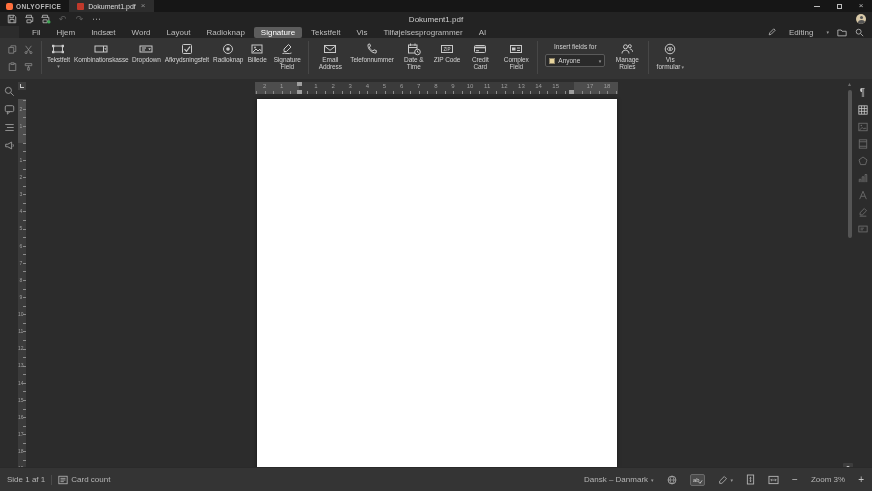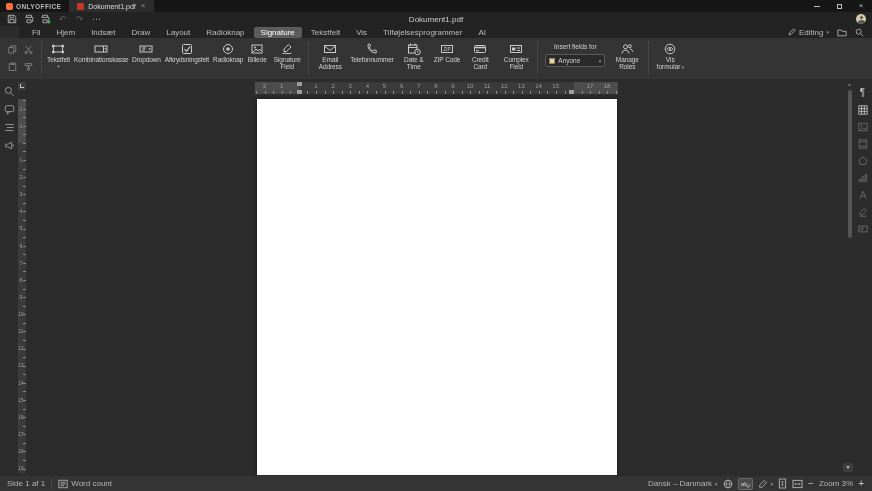--- a/index.html
+++ b/index.html
@@ -35,21 +35,21 @@
   .avatar { position:absolute; right:6px; top:2px; width:10px; height:10px; border-radius:50%; background:#d8c9a8; overflow:hidden; }
   .avatar .head { position:absolute; left:3.5px; top:2px; width:3px; height:3px; border-radius:50%; background:#555; }
   .avatar .body { position:absolute; left:1.5px; top:5.6px; width:7px; height:5px; border-radius:50% 50% 0 0; background:#555; }
 
   
   .menubar { position:absolute; top:26px; left:0; right:0; height:12px; background:#232323; display:flex; font-size:8px;margin-left:19px; }
   .menu-items { display:flex; align-items:center; gap:2px; padding-left:6px; }
   .menu-item { color:#bdbdbd; padding:1px 7px; border-radius:2px; white-space:nowrap; }
   .menu-item.active { background:#5c5c5c; color:#ffffff; }
   .menu-right { margin-left:auto; display:flex; align-items:center; gap:8px; padding-right:8px; color:#bdbdbd; }
-  .mode-chip { display:flex; align-items:center; gap:3px; font-size:8px; }
+  .mode-chip { display:flex; align-items:center; gap:13px; font-size:8px; }
   .mini-caret { font-size:5px; color:#9a9a9a; }
 
   
   .toolbar { position:absolute; top:38px; left:0; right:0; height:41px; background:#343434; display:flex; align-items:flex-start; padding:2px 2px 0 2px; overflow:hidden; }
   .clip-group { display:grid; grid-template-columns:16px 16px; grid-template-rows:17px 17px; margin:1px 2px 0 2px; }
   .clip-btn { display:flex; align-items:center; justify-content:center; color:#8a8a8a; }
   .tb-sep { width:1px; height:33px; background:#474747; margin:1px 3px 0 3px; flex:none; }
   .tb-btn { flex:none; display:flex; flex-direction:column; align-items:center; padding:1px 2px 0 2px; min-width:24px; }
   .tb-ico { height:15px; display:flex; align-items:center; justify-content:center; }
   .tb-lbl { font-size:6.5px; line-height:1.15; color:#d2d2d2; text-align:center; max-width:54px; letter-spacing:-0.1px; }
@@ -97,25 +97,25 @@
   .vr-cell { flex:0 0 17.14px; font-size:5px; color:#9d9d9d; text-align:center; display:flex; align-items:center; justify-content:center; }
 
   .page { position:absolute; left:257px; top:20px; width:360px; height:376px; background:#ffffff; box-shadow:0 0 4px rgba(0,0,0,.45); }
 
   .vscroll { position:absolute; left:846px; top:0; bottom:10px; width:7px; }
   .vscroll .arrow-up { position:absolute; top:2px; left:0; width:7px; height:7px; color:#6e6e6e; font-size:6px; line-height:7px; text-align:center; }
   .vscroll .thumb { position:absolute; top:11px; left:1.5px; width:4px; height:148px; background:#555555; border-radius:2px; }
   .scroll-down-btn { position:absolute; left:843px; top:384px; width:10px; height:9px; background:#3d3d3d; border-radius:1px; color:#c0c0c0; font-size:6px; line-height:9px; text-align:center; }
 
   
-  .statusbar { position:absolute; bottom:0; left:0; right:0; height:16px; background:#343434; border-top:1px solid #2a2a2a; display:flex; align-items:center; font-size:8px; color:#b5b5b5; }
+  .statusbar { position:absolute; bottom:0; left:0; right:0; height:24px; background:#343434; border-top:1px solid #2a2a2a; display:flex; align-items:center; font-size:8px; color:#b5b5b5; }
   .sb-left { display:flex; align-items:center; gap:6px; padding-left:7px; }
   .sb-sep { width:1px; height:10px; background:#4a4a4a; }
   .sb-item { display:flex; align-items:center; gap:3px; }
-  .sb-right { margin-left:auto; display:flex; align-items:center; gap:5px; padding-right:8px; }
+  .sb-right { margin-left:auto; display:flex; align-items:center; gap:13px; padding-right:8px; }
   .sb-ico { display:flex; align-items:center; justify-content:center; color:#b5b5b5; }
   .sb-ico.active-box { background:#4a4a4a; border:1px solid #6a6a6a; border-radius:2px; padding:0 1px; }
   .zoom-glyph { font-size:10px; color:#c5c5c5; }
 
   svg { display:block; }
 </style>
 </head>
 <body>
 
 <div class="app">
@@ -170,21 +170,21 @@
       <span class="head"></span>
       <span class="body"></span>
     </div>
   </div>
 
   <div class="menubar">
     <div class="menu-items">
       <span class="menu-item">Fil</span>
       <span class="menu-item">Hjem</span>
       <span class="menu-item">Indsæt</span>
-      <span class="menu-item">Draw</span>
+      <span class="menu-item">Word</span>
       <span class="menu-item">Layout</span>
       <span class="menu-item">Radioknap</span>
       <span class="menu-item active">Signature</span>
       <span class="menu-item">Tekstfelt</span>
       <span class="menu-item">Vis</span>
       <span class="menu-item">Tilføjelsesprogrammer</span>
       <span class="menu-item">AI</span>
     </div>
     <div class="menu-right">
       <span class="mode-chip">
@@ -573,21 +573,21 @@
 
   <div class="statusbar">
     <div class="sb-left">
       <span class="sb-item">Side 1 af 1</span>
       <span class="sb-sep"></span>
       <span class="sb-item">
         <svg width="10" height="10" viewBox="0 0 12 12">
             <rect x="1" y="1.5" width="10" height="9" fill="none" stroke="#b5b5b5" stroke-width="1"></rect>
             <path d="M3 4h6 M3 6h6 M3 8h4" stroke="#b5b5b5" stroke-width="1"></path>
           </svg>
-        <span>Word count</span>
+        <span>Card count</span>
       </span>
     </div>
     <div class="sb-right">
       <span class="sb-item">
         <span>Dansk – Danmark</span>
         <span class="mini-caret">▾</span>
       </span>
       <span class="sb-ico">
         <svg width="10" height="10" viewBox="0 0 12 12">
             <circle cx="6" cy="6" r="4.7" fill="none" stroke="#b5b5b5" stroke-width="1"></circle>

